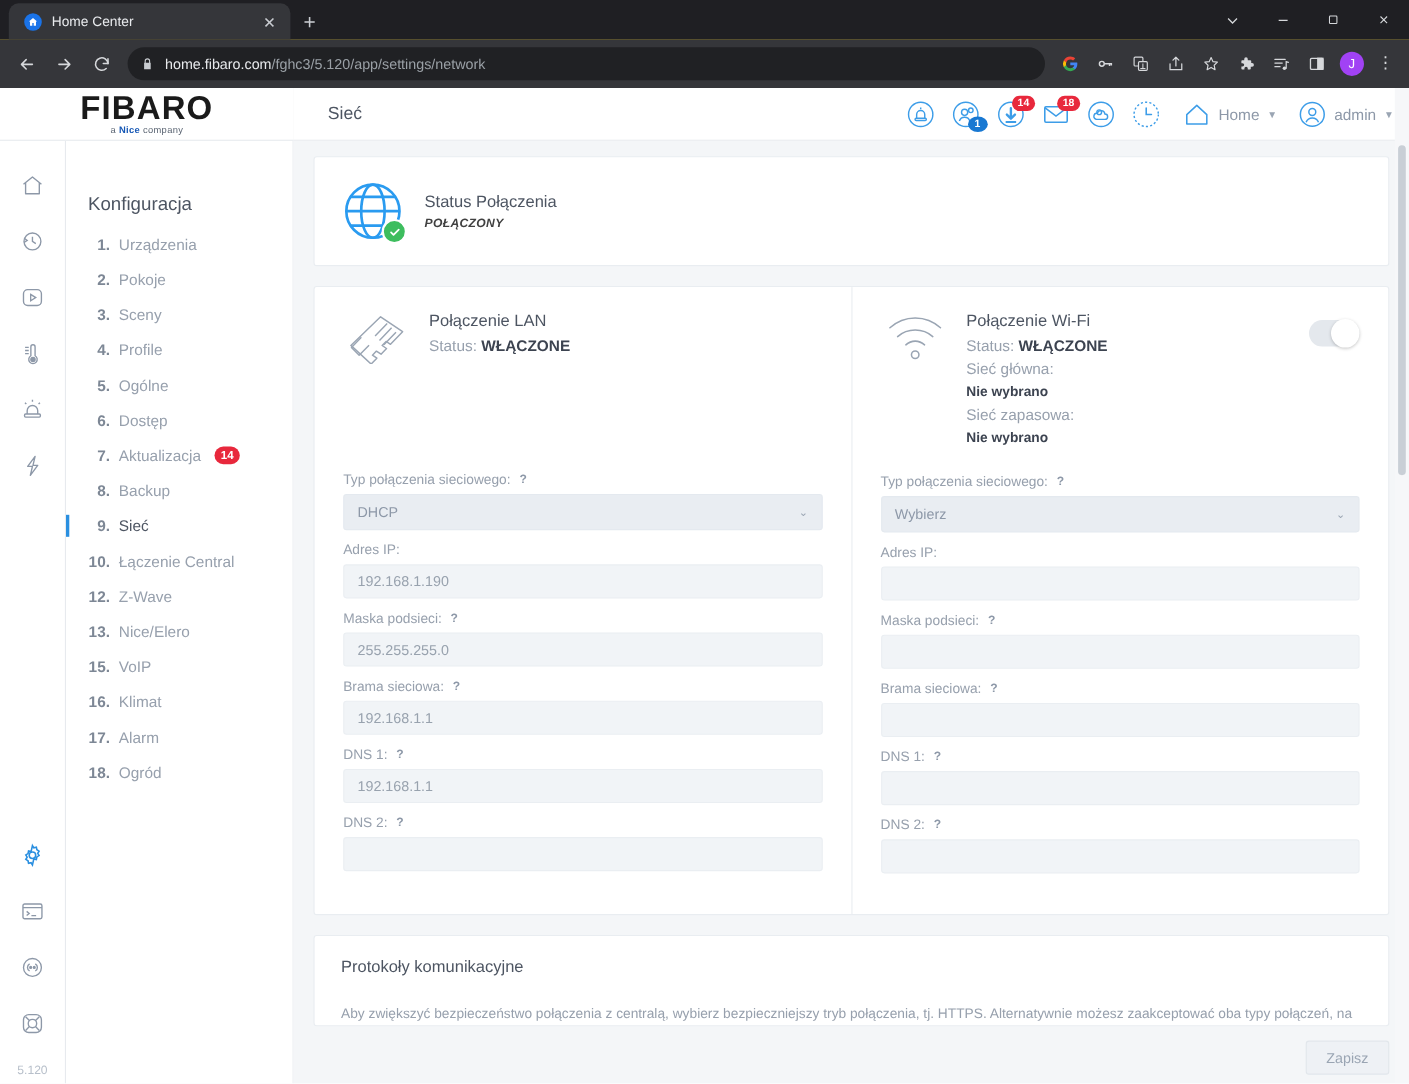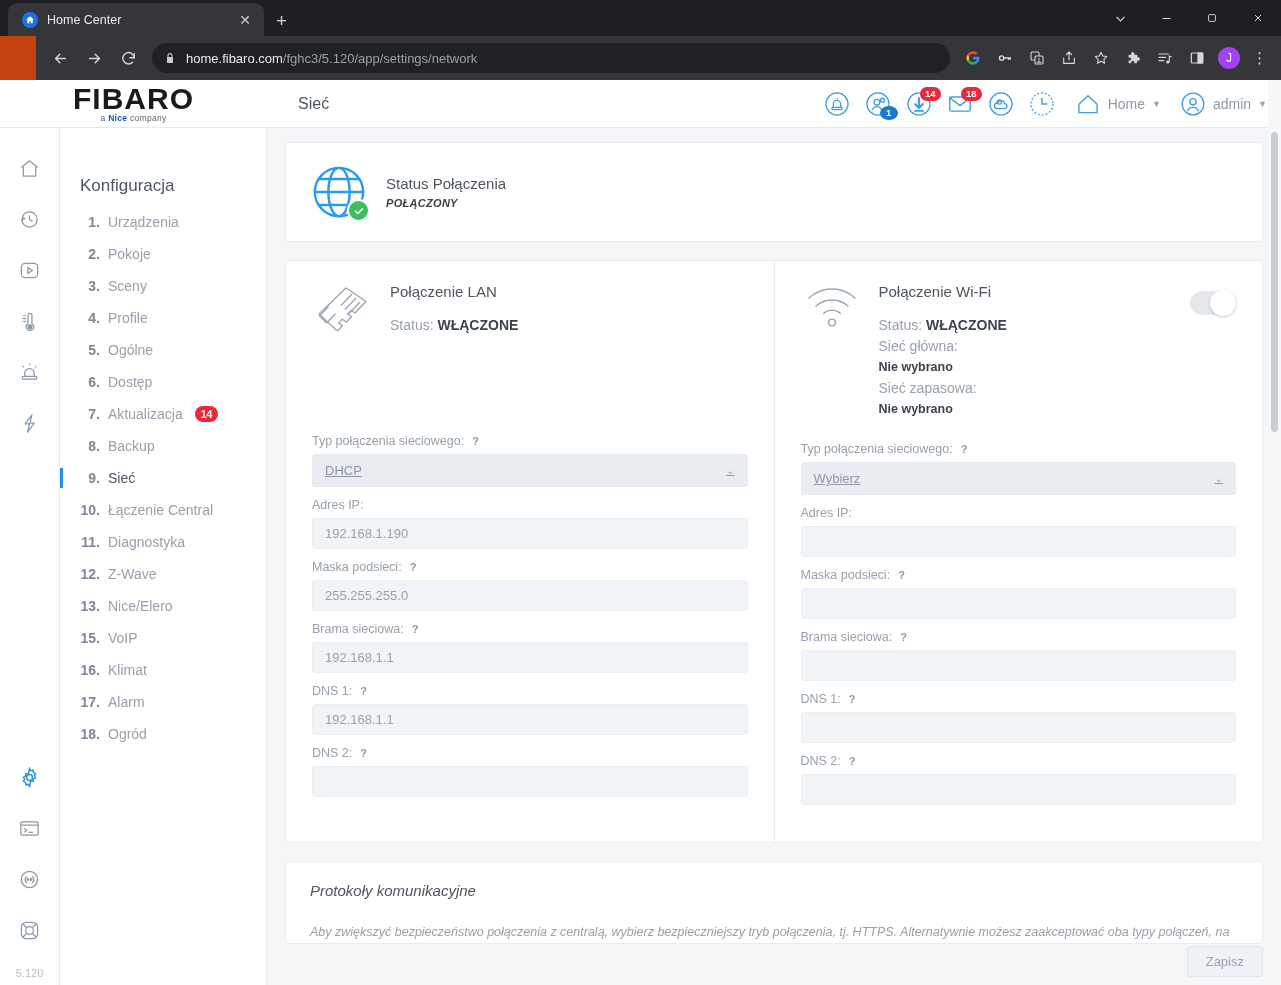--- a/index.html
+++ b/index.html
@@ -4,39 +4,39 @@
 <style>
   * { box-sizing: border-box; margin: 0; padding: 0; }
   html, body {
     width: 1281px; height: 985px;
     font-family: "Liberation Sans", sans-serif;
     overflow: hidden;
     background: #ffffff;
   }
 
   
-  .browser-chrome { background: #c2410c; width: 1281px; }
+  .browser-chrome { background: #fde047; width: 1281px; }
   .tabstrip { height: 36px; display: flex; align-items: flex-end; position: relative; background:#1f1f23; }
   .tab {
     width: 256px; height: 33px; background: #35363a; border-radius: 9px 9px 0 0;
     display: flex; align-items: center; padding: 0 10px 0 14px; gap: 9px; margin-left: 8px;
   }
   .tab-favicon {
     width: 16px; height: 16px; border-radius: 50%;
     background: #1a73e8; display: flex; align-items: center; justify-content: center;
     flex: 0 0 16px;
   }
   .tab-favicon svg { width: 10px; height: 10px; }
   .tab-title { color: #e8eaed; font-size: 12.5px; flex: 1; white-space: nowrap; overflow: hidden; }
   .tab-close { color: #c9ccd1; font-size: 14px; width: 18px; text-align: center; cursor: pointer; }
   .newtab { color: #c9ccd1; font-size: 19px; margin-left: 12px; margin-bottom: 6px; cursor: pointer; line-height: 1; }
   .wincontrols { position: absolute; right: 0; top: 0; display: flex; height: 36px; }
   .wincontrol { width: 46px; height: 36px; display: flex; align-items: center; justify-content: center; color: #d6d8db; font-size: 12px; cursor: pointer; }
 
-  .toolbar { height: 44px; display: flex; align-items: center; padding: 0 8px; gap: 2px; background:#35363a;margin-left:36px; }
+  .toolbar { height: 44px; display: flex; align-items: center; padding: 0 8px; gap: 2px; background:#35363a; }
   .navbtn { width: 32px; height: 32px; display: flex; align-items: center; justify-content: center; color: #d6d8db; cursor: pointer; }
   .navbtn svg { width: 17px; height: 17px; }
   .omnibox {
     flex: 1; height: 30px; background: #202124; border-radius: 16px;
     display: flex; align-items: center; padding: 0 12px; gap: 10px; margin: 0 6px; cursor: text;
   }
   .omnibox .lock { width: 12px; height: 12px; }
   .url { font-size: 13px; color: #9aa0a6; white-space: nowrap; }
   .url b { color: #e8eaed; font-weight: 400; }
   .tb-icons { display: flex; align-items: center; gap: 2px; }
@@ -122,21 +122,21 @@
   .check-badge svg { width: 12px; height: 12px; color: #fff; }
   .status-title { font-size: 15px; color: #4d5562; margin-bottom: 5px; }
   .status-val { font-size: 11px; font-weight: 700; color: #404040; letter-spacing: .3px; font-style: italic; }
 
   .conn-card { display: flex; margin-bottom: 18px; }
   .conn-half { flex: 1; padding: 22px 26px 26px 26px; min-width: 0; }
   .conn-half.left { border-right: 1px solid #e9edf1; }
   .conn-head { display: flex; align-items: flex-start; gap: 16px; position: relative; }
   .conn-icon { width: 62px; flex: 0 0 62px; color: #9aa5b3; display: flex; justify-content: center; padding-top: 2px; }
   .conn-icon svg { width: 54px; height: 46px; }
-  .conn-name { font-size: 15px; color: #4d5562; margin-bottom: 15px; }
+  .conn-name { font-size: 15px; color: #4d5562; margin-bottom: 4px; }
   .conn-sub { font-size: 14px; color: #97a0ad; line-height: 21px; }
   .conn-sub b { color: #3c4350; }
   .conn-strong { font-size: 12.5px; font-weight: 700; color: #3c4350; line-height: 21px; }
 
   .toggle {
     position: absolute; right: 0; top: 8px; width: 46px; height: 24px;
     background: #e4e8ed; border-radius: 13px; cursor: pointer;
   }
   .toggle .knob {
     position: absolute; right: 0px; top: -1px; width: 26px; height: 26px; border-radius: 50%;
@@ -147,25 +147,25 @@
   .field { margin-bottom: 11px; }
   .flabel { font-size: 12.5px; color: #97a0ad; margin-bottom: 6px; display: flex; align-items: center; gap: 8px; }
   .qmark { font-size: 11px; font-weight: 700; color: #8d98a8; cursor: pointer; }
   .finput {
     height: 31px; background: #f1f4f7; border: 1px solid #eaeef2; border-radius: 3px;
     display: flex; align-items: center; padding: 0 12px; font-size: 13px; color: #98a2ae;
   }
   .fselect {
     height: 33px; background: #e9edf2; border: 1px solid #e4e9ef; border-radius: 3px;
     display: flex; align-items: center; padding: 0 12px; font-size: 13px; color: #8d98a8;
-    cursor: pointer; justify-content: space-between; text-decoration: underline;
+    cursor: pointer; justify-content: space-between;
   }
   .fselect .chev { color: #9aa5b3; font-size: 10px; }
 
-  .proto-card { padding: 20px 24px 0 24px; font-style: italic; }
+  .proto-card { padding: 20px 24px 0 24px; }
   .proto-title { font-size: 15px; color: #4d5562; margin-bottom: 22px; }
   .proto-text { font-size: 12.5px; color: #97a0ad; line-height: 22px; }
 
   .savebar { position: absolute; right: 18px; bottom: 8px; }
   .savebtn {
     background: #eef1f5; border: 1px solid #e1e6eb; color: #9aa5b3; font-size: 13px;
     border-radius: 3px; padding: 7px 18px; cursor: pointer;
   }
 
   
@@ -420,24 +420,20 @@
           <span class="menu-num">8.</span>
           <span class="menu-label">Backup</span>
         </div>
         <div class="menu-item active">
           <span class="menu-num">9.</span>
           <span class="menu-label">Sieć</span>
         </div>
         <div class="menu-item">
           <span class="menu-num">10.</span>
           <span class="menu-label">Łączenie Central</span>
-        </div>
-        <div class="menu-item">
-          <span class="menu-num">11.</span>
-          <span class="menu-label">Diagnostyka</span>
         </div>
         <div class="menu-item">
           <span class="menu-num">12.</span>
           <span class="menu-label">Z-Wave</span>
         </div>
         <div class="menu-item">
           <span class="menu-num">13.</span>
           <span class="menu-label">Nice/Elero</span>
         </div>
         <div class="menu-item">

